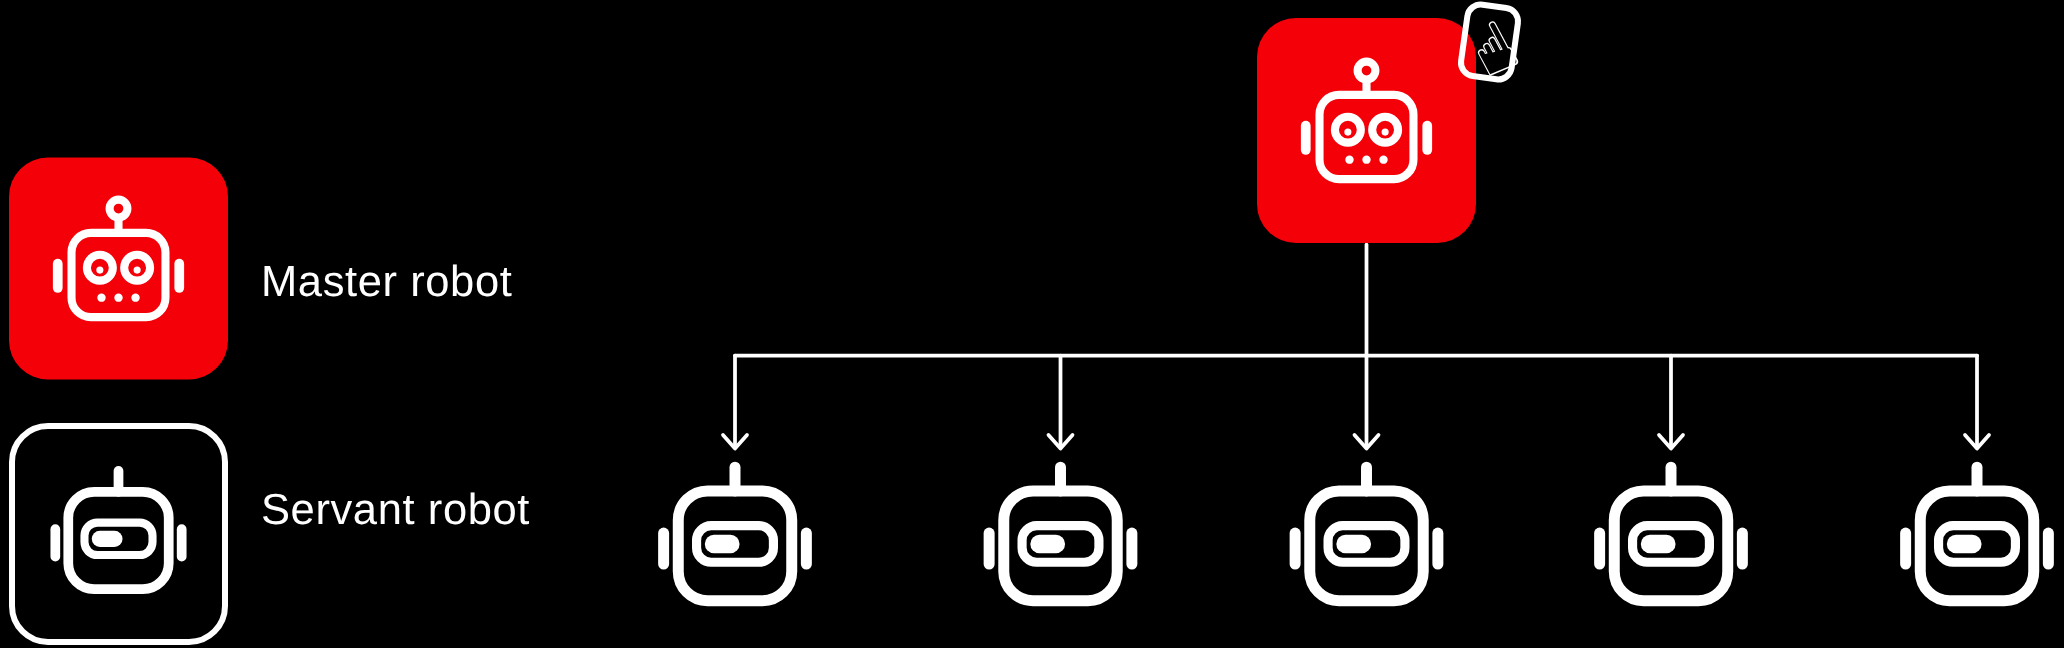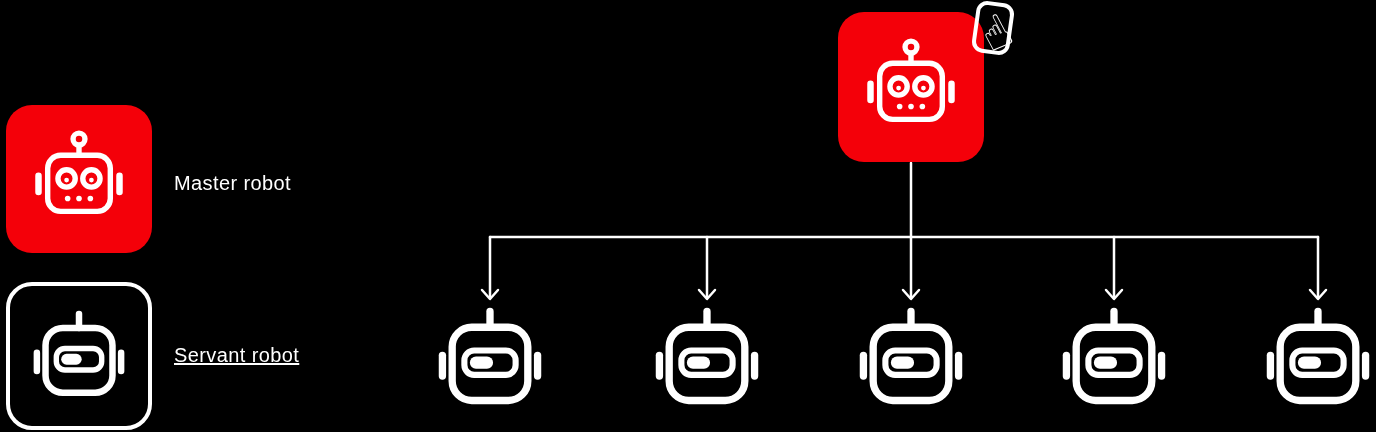--- a/index.html
+++ b/index.html
@@ -30,27 +30,27 @@
   }
   .legend-tile.servant{
     left:6px;top:282px;
     background:var(--background);
     border:4px solid var(--foreground);
   }
   .legend-label{
     position:absolute;
     left:174px;
     color:var(--foreground);
-    font-size:20px;
+    font-size:29px;
     font-weight:500;
     letter-spacing:.4px;
     white-space:nowrap;
   }
   .legend-label.master{top:172px;}
-  .legend-label.servant{top:344px;text-decoration:underline;}
+  .legend-label.servant{top:324px;}
 
   
   .master-tile{
     position:absolute;
     left:838px;top:12px;
     width:146px;height:150px;
     border-radius:26px;
     background:var(--accent-red);
     display:flex;align-items:center;justify-content:center;
   }

